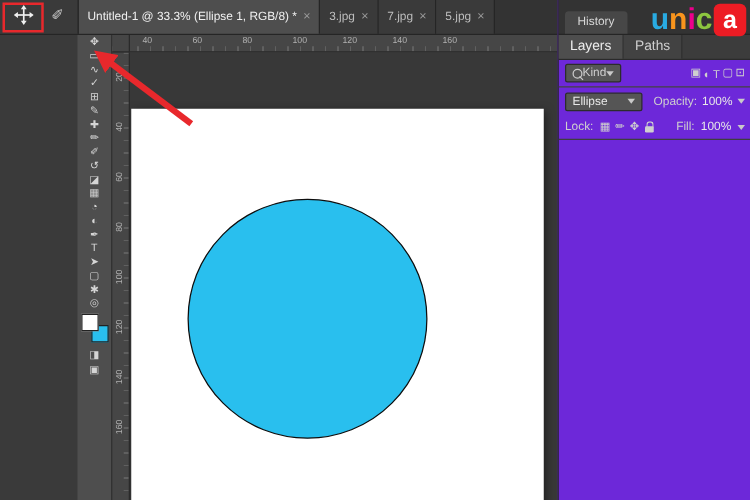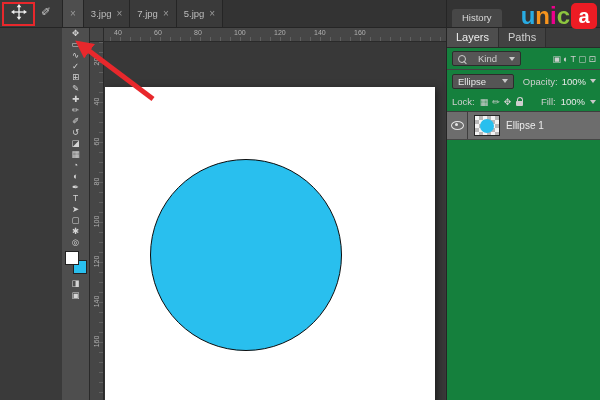--- a/index.html
+++ b/index.html
@@ -47,33 +47,33 @@
 
   
   .pasteboard{position:absolute;left:104px;top:42px;width:341px;height:358px;background:#383838;
               overflow:hidden;}
   .document{position:absolute;left:1px;top:45px;width:330px;height:320px;background:#fff;
             box-shadow:2px 2px 7px rgba(0,0,0,.5);}
   .ellipse{position:absolute;left:45px;top:72px;width:190px;height:190px;border-radius:50%;
            border:1px solid #0d0d0d;}
 
   
-  .right{position:absolute;left:446px;top:0;width:154px;height:400px;background:#15803d;
+  .right{position:absolute;left:446px;top:0;width:154px;height:400px;background:#6d28d9;
          border-left:1px solid #252525;}
   .panel-top{height:27px;background:#333;border-bottom:1px solid #252525;display:flex;
              align-items:flex-end;padding-left:5px;}
   .history-tab{background:#474747;padding:3px 10px 4px;font-size:9.5px;color:#d8d8d8;
                border-radius:3px 3px 0 0;}
   .ltabs{display:flex;height:19px;background:#3c3c3c;border-bottom:1px solid #2a2a2a;}
   .ltab{padding:0 9px;line-height:19px;font-size:11px;color:#cfcfcf;background:#424242;
         border-right:1px solid #2e2e2e;}
   .ltab.active{background:#4e4e4e;color:#ededed;}
   .frow{display:flex;align-items:center;height:21px;padding:0 5px;gap:3px;
         border-bottom:1px solid #434343;}
-  .kindbox{display:flex;align-items:center;gap:12px;background:#555;border:1px solid #2c2c2c;
+  .kindbox{display:flex;align-items:center;gap:0;background:#555;border:1px solid #2c2c2c;
            border-radius:2px;padding:1px 5px;}
   .search-icon{width:6px;height:6px;border:1px solid #ccc;border-radius:50%;position:relative;}
   .search-icon::after{content:"";position:absolute;width:4px;height:1px;background:#ccc;
            transform:rotate(45deg);left:4px;top:6px;}
   .car{width:0;height:0;border-left:3px solid transparent;border-right:3px solid transparent;
        border-top:4px solid #c9c9c9;}
   .lbl{font-size:9.5px;color:#cfcfcf;}
   .val{font-size:9.5px;color:#e8e8e8;}
   .fico{font-size:9px;color:#cfcfcf;margin-left:2px;}
   .brow{display:flex;align-items:center;height:22px;padding:0 5px;gap:4px;}
@@ -128,20 +128,21 @@
               <polygon points="0,12 5,8.5 5,15.5"></polygon>
               <polygon points="24,12 19,8.5 19,15.5"></polygon>
             </g>
           </svg>
         </span>
       </div>
       <span class="preset">✐</span>
     </div>
     <div class="tabs">
       <div class="tab active">
+        <span>Untitled-1 @ 33.3% (Ellipse 1, RGB/8) *</span>
         <span class="close">×</span>
       </div>
       <div class="tab">
         <span>3.jpg</span>
         <span class="close">×</span>
       </div>
       <div class="tab">
         <span>7.jpg</span>
         <span class="close">×</span>
       </div>
@@ -249,29 +250,20 @@
       <span style="display:flex;align-items:center;gap:4px;">
           <div class="lico">▦</div>
           <div class="lico">✏</div>
           <div class="lico">✥</div>
         </span>
       <span class="mini-lock"></span>
       <span class="lbl spacer">Fill:</span>
       <span class="val">100%</span>
       <span class="car"></span>
     </div>
-    <div class="lrow selected">
-      <div class="eye-cell">
-        <span class="eye"></span>
-      </div>
-      <div class="thumb">
-        <div class="thumb-circle" style="background: rgb(41, 191, 238);"></div>
-      </div>
-      <span class="lname">Ellipse 1</span>
-    </div>
   </div>
 
   <div class="logo">
     <span style="display:flex;">
         <span class="lt" style="color: rgb(41, 171, 226);">u</span>
         <span class="lt" style="color: rgb(247, 148, 29);">n</span>
         <span class="lt" style="color: rgb(236, 0, 140);">i</span>
         <span class="lt" style="color: rgb(141, 198, 63);">c</span>
       </span>
     <span class="badge" style="background: rgb(237, 28, 36); color: rgb(255, 255, 255);">a</span>

